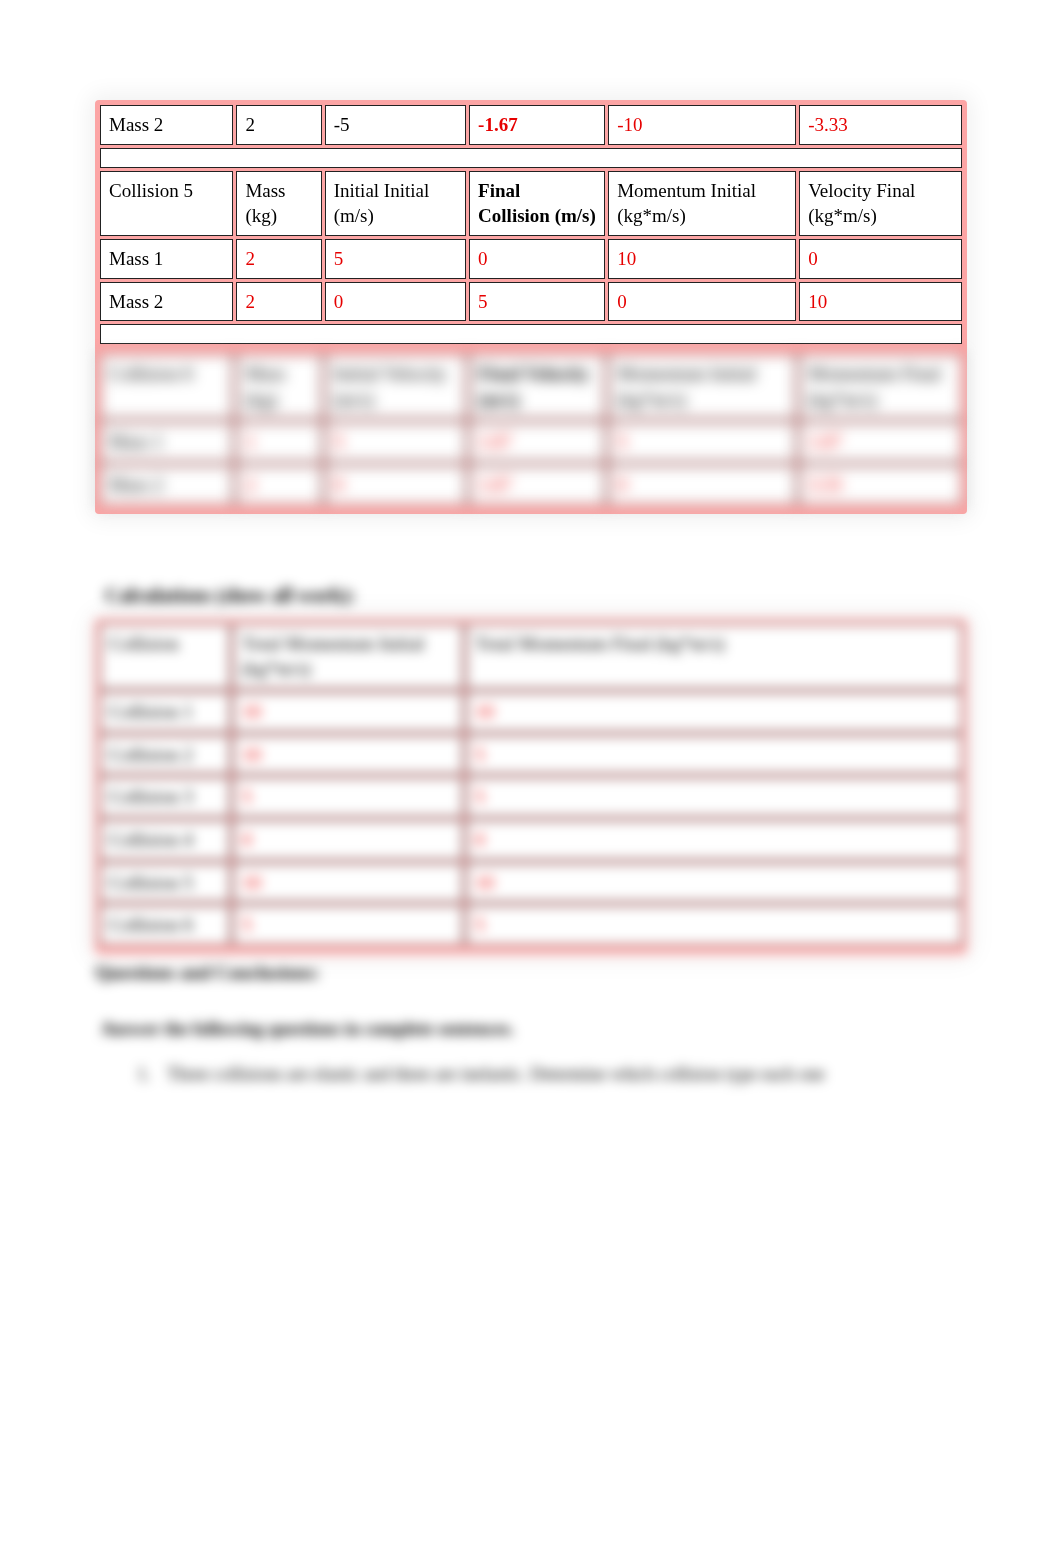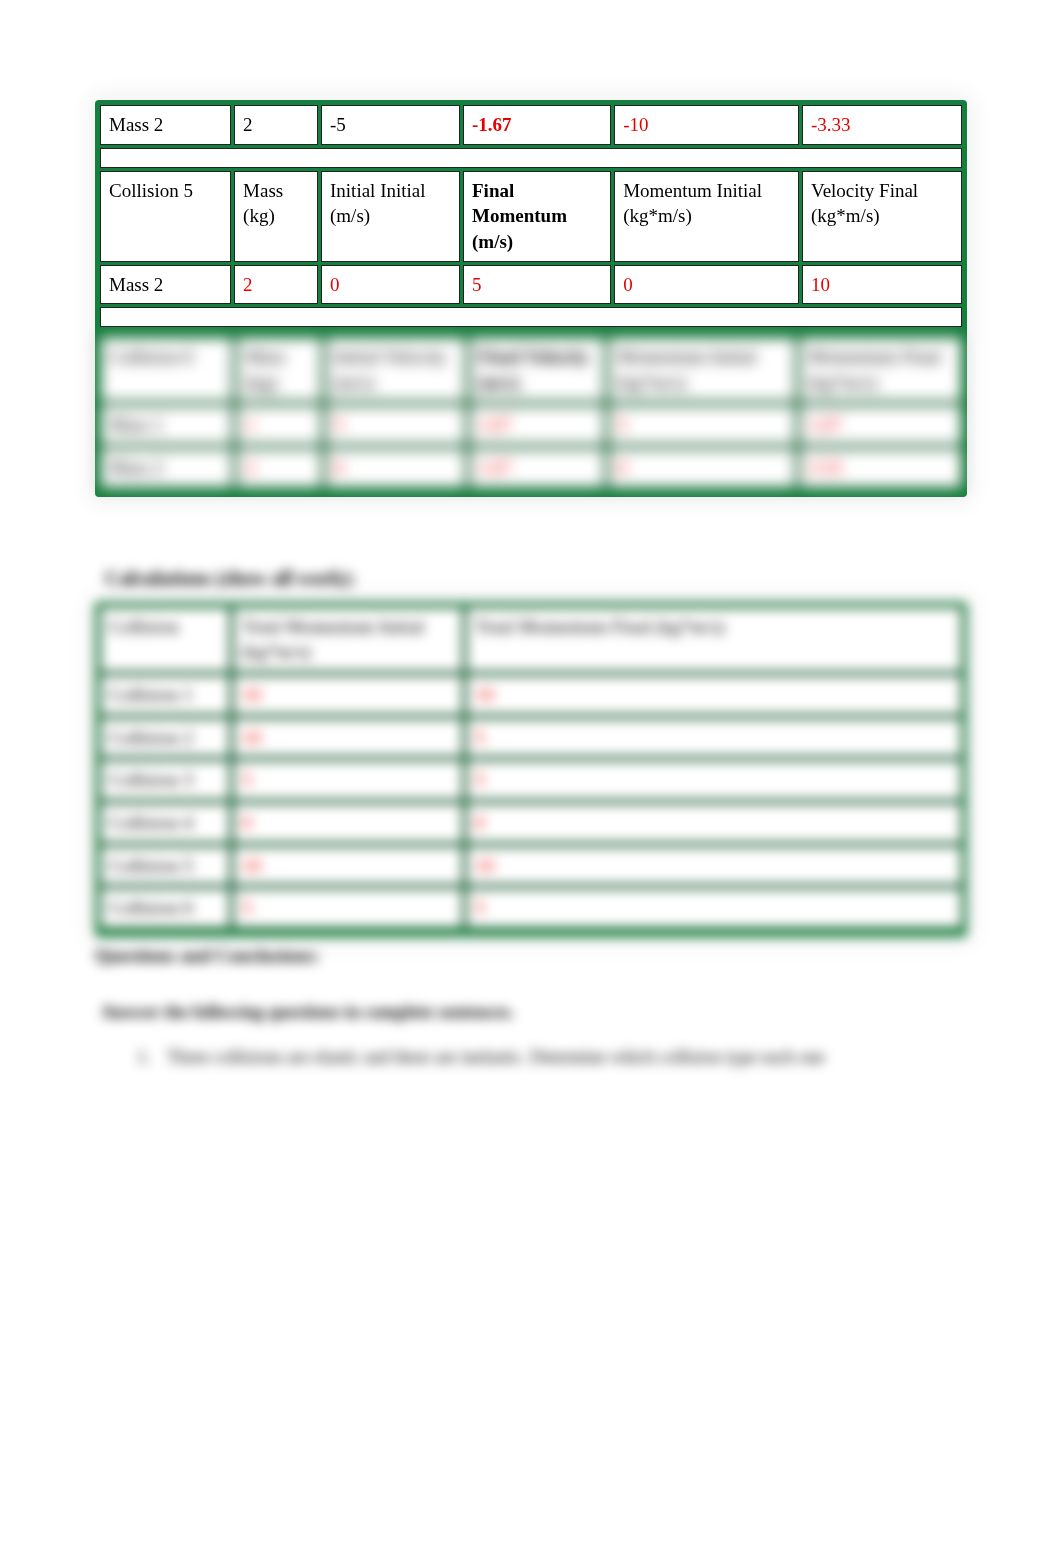--- a/index.html
+++ b/index.html
@@ -56,21 +56,21 @@
   .answer-line {
     font-weight: bold;
     margin: 35px 0 24px 6px;
     font-size: 18px;
   }
   ol { margin: 0 0 0 60px; padding: 0; }
   ol li { padding-left: 12px; font-size: 18px; }
   .shadow-wrap {
     box-shadow: 0 0 22px 6px rgba(0,0,0,0.06);
     border-radius: 4px;
-    background: #15803d;
+    background: #fca5a5;
     padding: 2px;
   }
 </style>
 </head>
 <body>
 
 <div class="page">
 
   <div class="shadow-wrap">
   <table>
@@ -83,23 +83,31 @@
       <td class="w-col5 red">-10</td>
       <td class="w-col6 red">-3.33</td>
     </tr>
     <tr class="spacer-row">
             <td colspan="6"></td>
           </tr>
     <tr>
       <td class="w-col1">Collision 5</td>
       <td class="w-col2">Mass (kg)</td>
       <td class="w-col3">Initial Initial (m/s)</td>
-      <td class="w-col4">Final Momentum (m/s)</td>
+      <td class="w-col4">Final Collision (m/s)</td>
       <td class="w-col5">Momentum Initial (kg*m/s)</td>
       <td class="w-col6">Velocity Final (kg*m/s)</td>
+    </tr>
+    <tr>
+      <td>Mass 1</td>
+      <td class="red">2</td>
+      <td class="red">5</td>
+      <td class="red">0</td>
+      <td class="red">10</td>
+      <td class="red">0</td>
     </tr>
     <tr>
       <td>Mass 2</td>
       <td class="red">2</td>
       <td class="red">0</td>
       <td class="red">5</td>
       <td class="red">0</td>
       <td class="red">10</td>
     </tr>
     <tr class="spacer-row">

